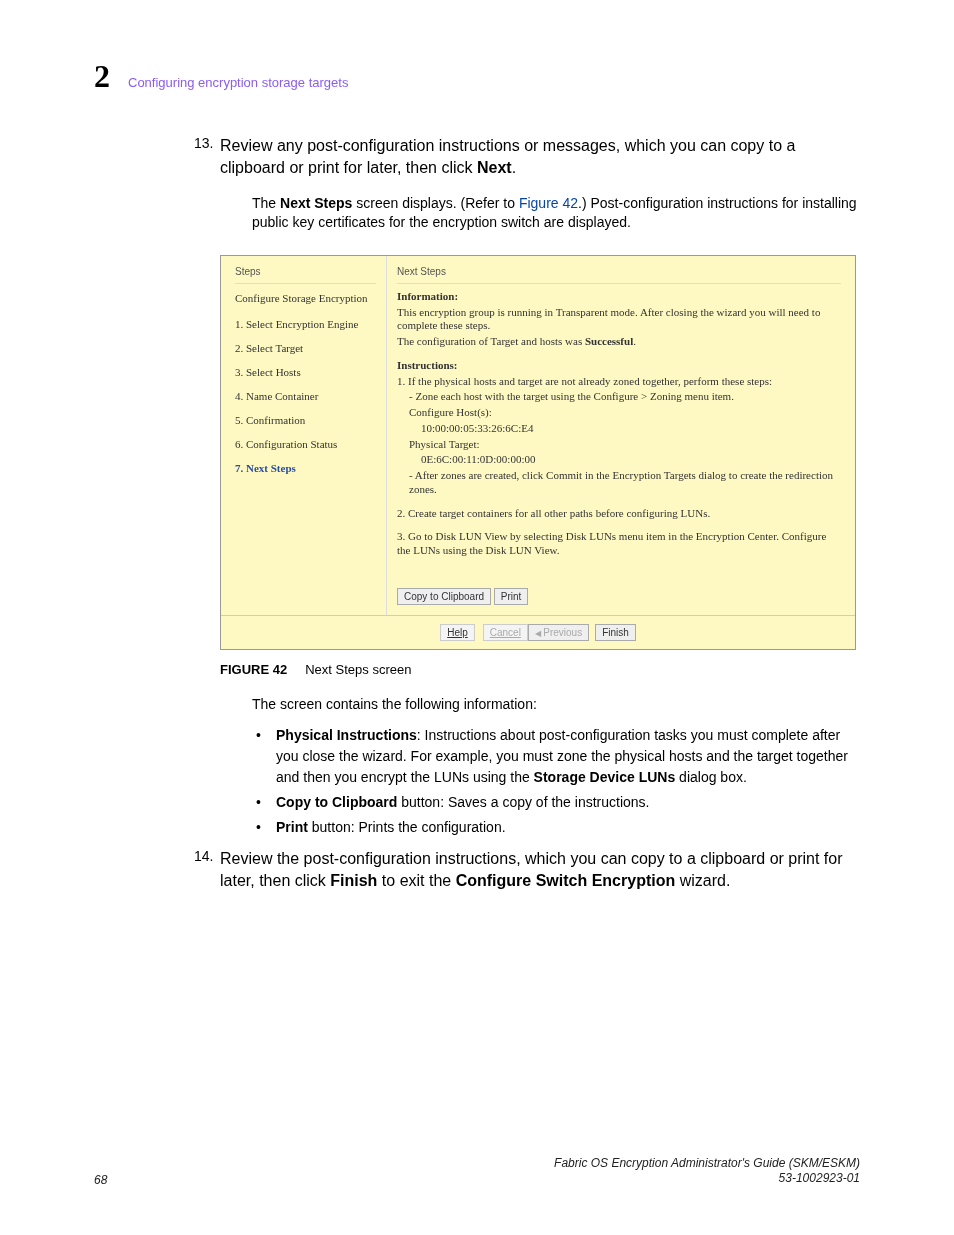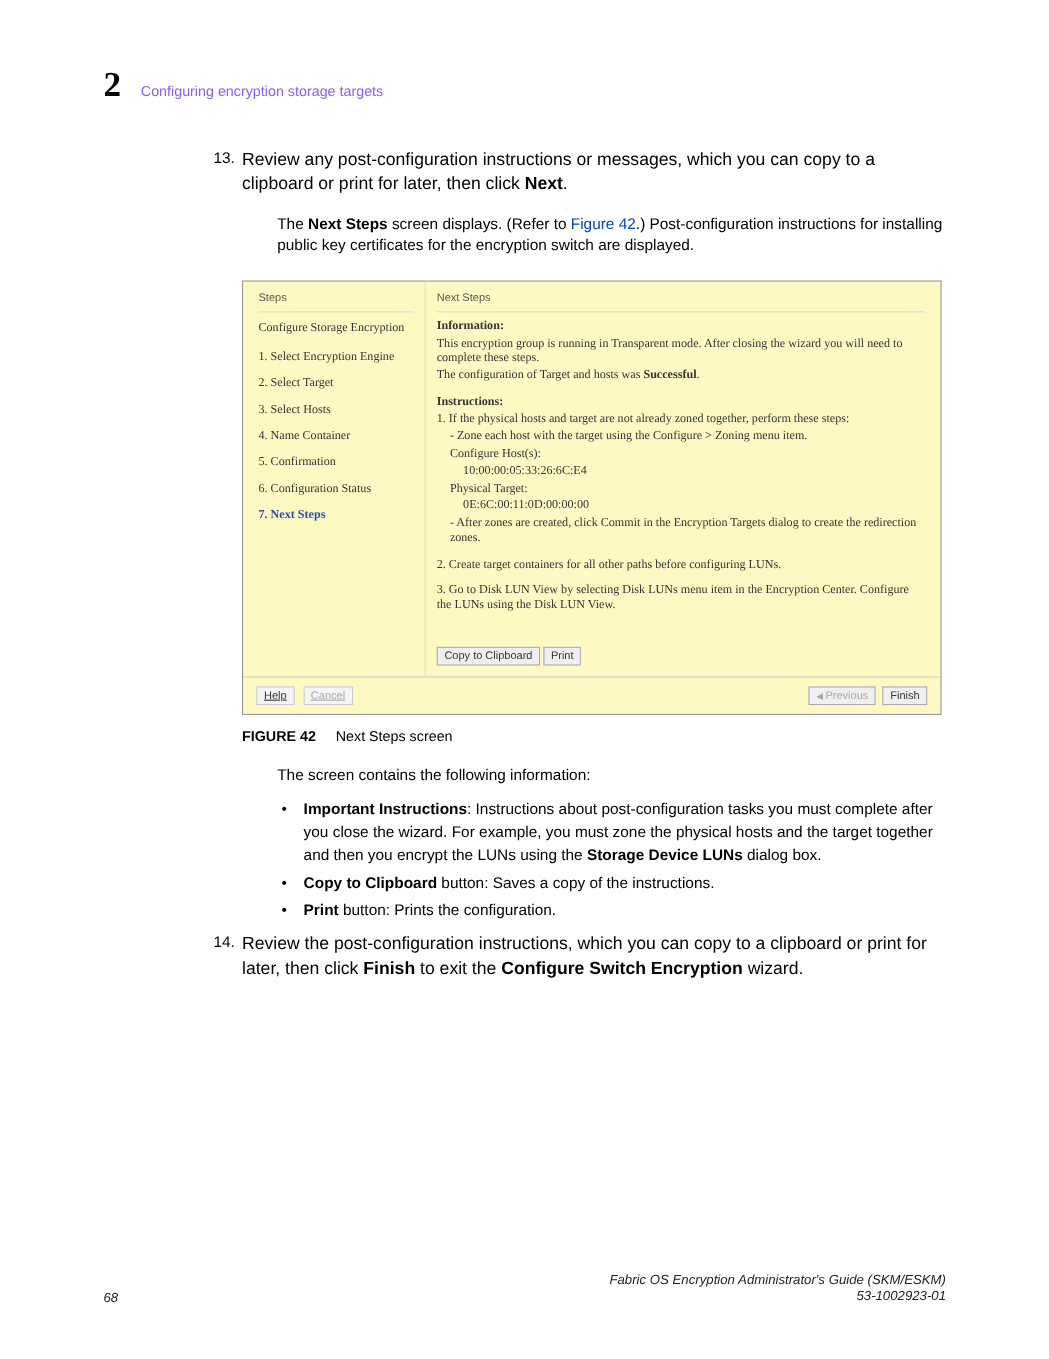--- a/index.html
+++ b/index.html
@@ -130,21 +130,21 @@
       font-size: 10px;
       padding: 2px 6px;
       background: #efefef;
       border: 1px solid #aaa;
       display: inline-block;
     }
     .dlg-bottom {
       border-top: 1px solid #ccc;
       padding: 8px 12px;
       display: flex;
-      justify-content: space-between;
+      justify-content: center;
       align-items: center;
     }
     .dlg-bottom-left { display: flex; gap: 8px; }
     .dlg-bottom-right { display: flex; gap: 6px; }
     .dlg-link {
       font-family: Arial, sans-serif;
       font-size: 10px;
       color: #333;
       text-decoration: underline;
       padding: 2px 6px;
@@ -285,21 +285,21 @@
   </div>
 
   <div class="figure-caption">
     <span class="fig-label">FIGURE 42</span><span>Next Steps screen</span>
   </div>
 
   <div class="post-figure">The screen contains the following information:</div>
 
   <div class="bullets">
     <div class="bullet">
-      <span class="bold">Important Instructions</span><span>: Instructions about post-configuration tasks you must complete after you close the wizard. For example, you must zone the physical hosts and the target together and then you encrypt the LUNs using the </span><span class="bold">Storage Device LUNs</span><span> dialog box.</span>
+      <span class="bold">Physical Instructions</span><span>: Instructions about post-configuration tasks you must complete after you close the wizard. For example, you must zone the physical hosts and the target together and then you encrypt the LUNs using the </span><span class="bold">Storage Device LUNs</span><span> dialog box.</span>
     </div>
     <div class="bullet">
       <span class="bold">Copy to Clipboard</span><span> button: Saves a copy of the instructions.</span>
     </div>
     <div class="bullet">
       <span class="bold">Print</span><span> button: Prints the configuration.</span>
     </div>
   </div>
 
   <div class="step14">

